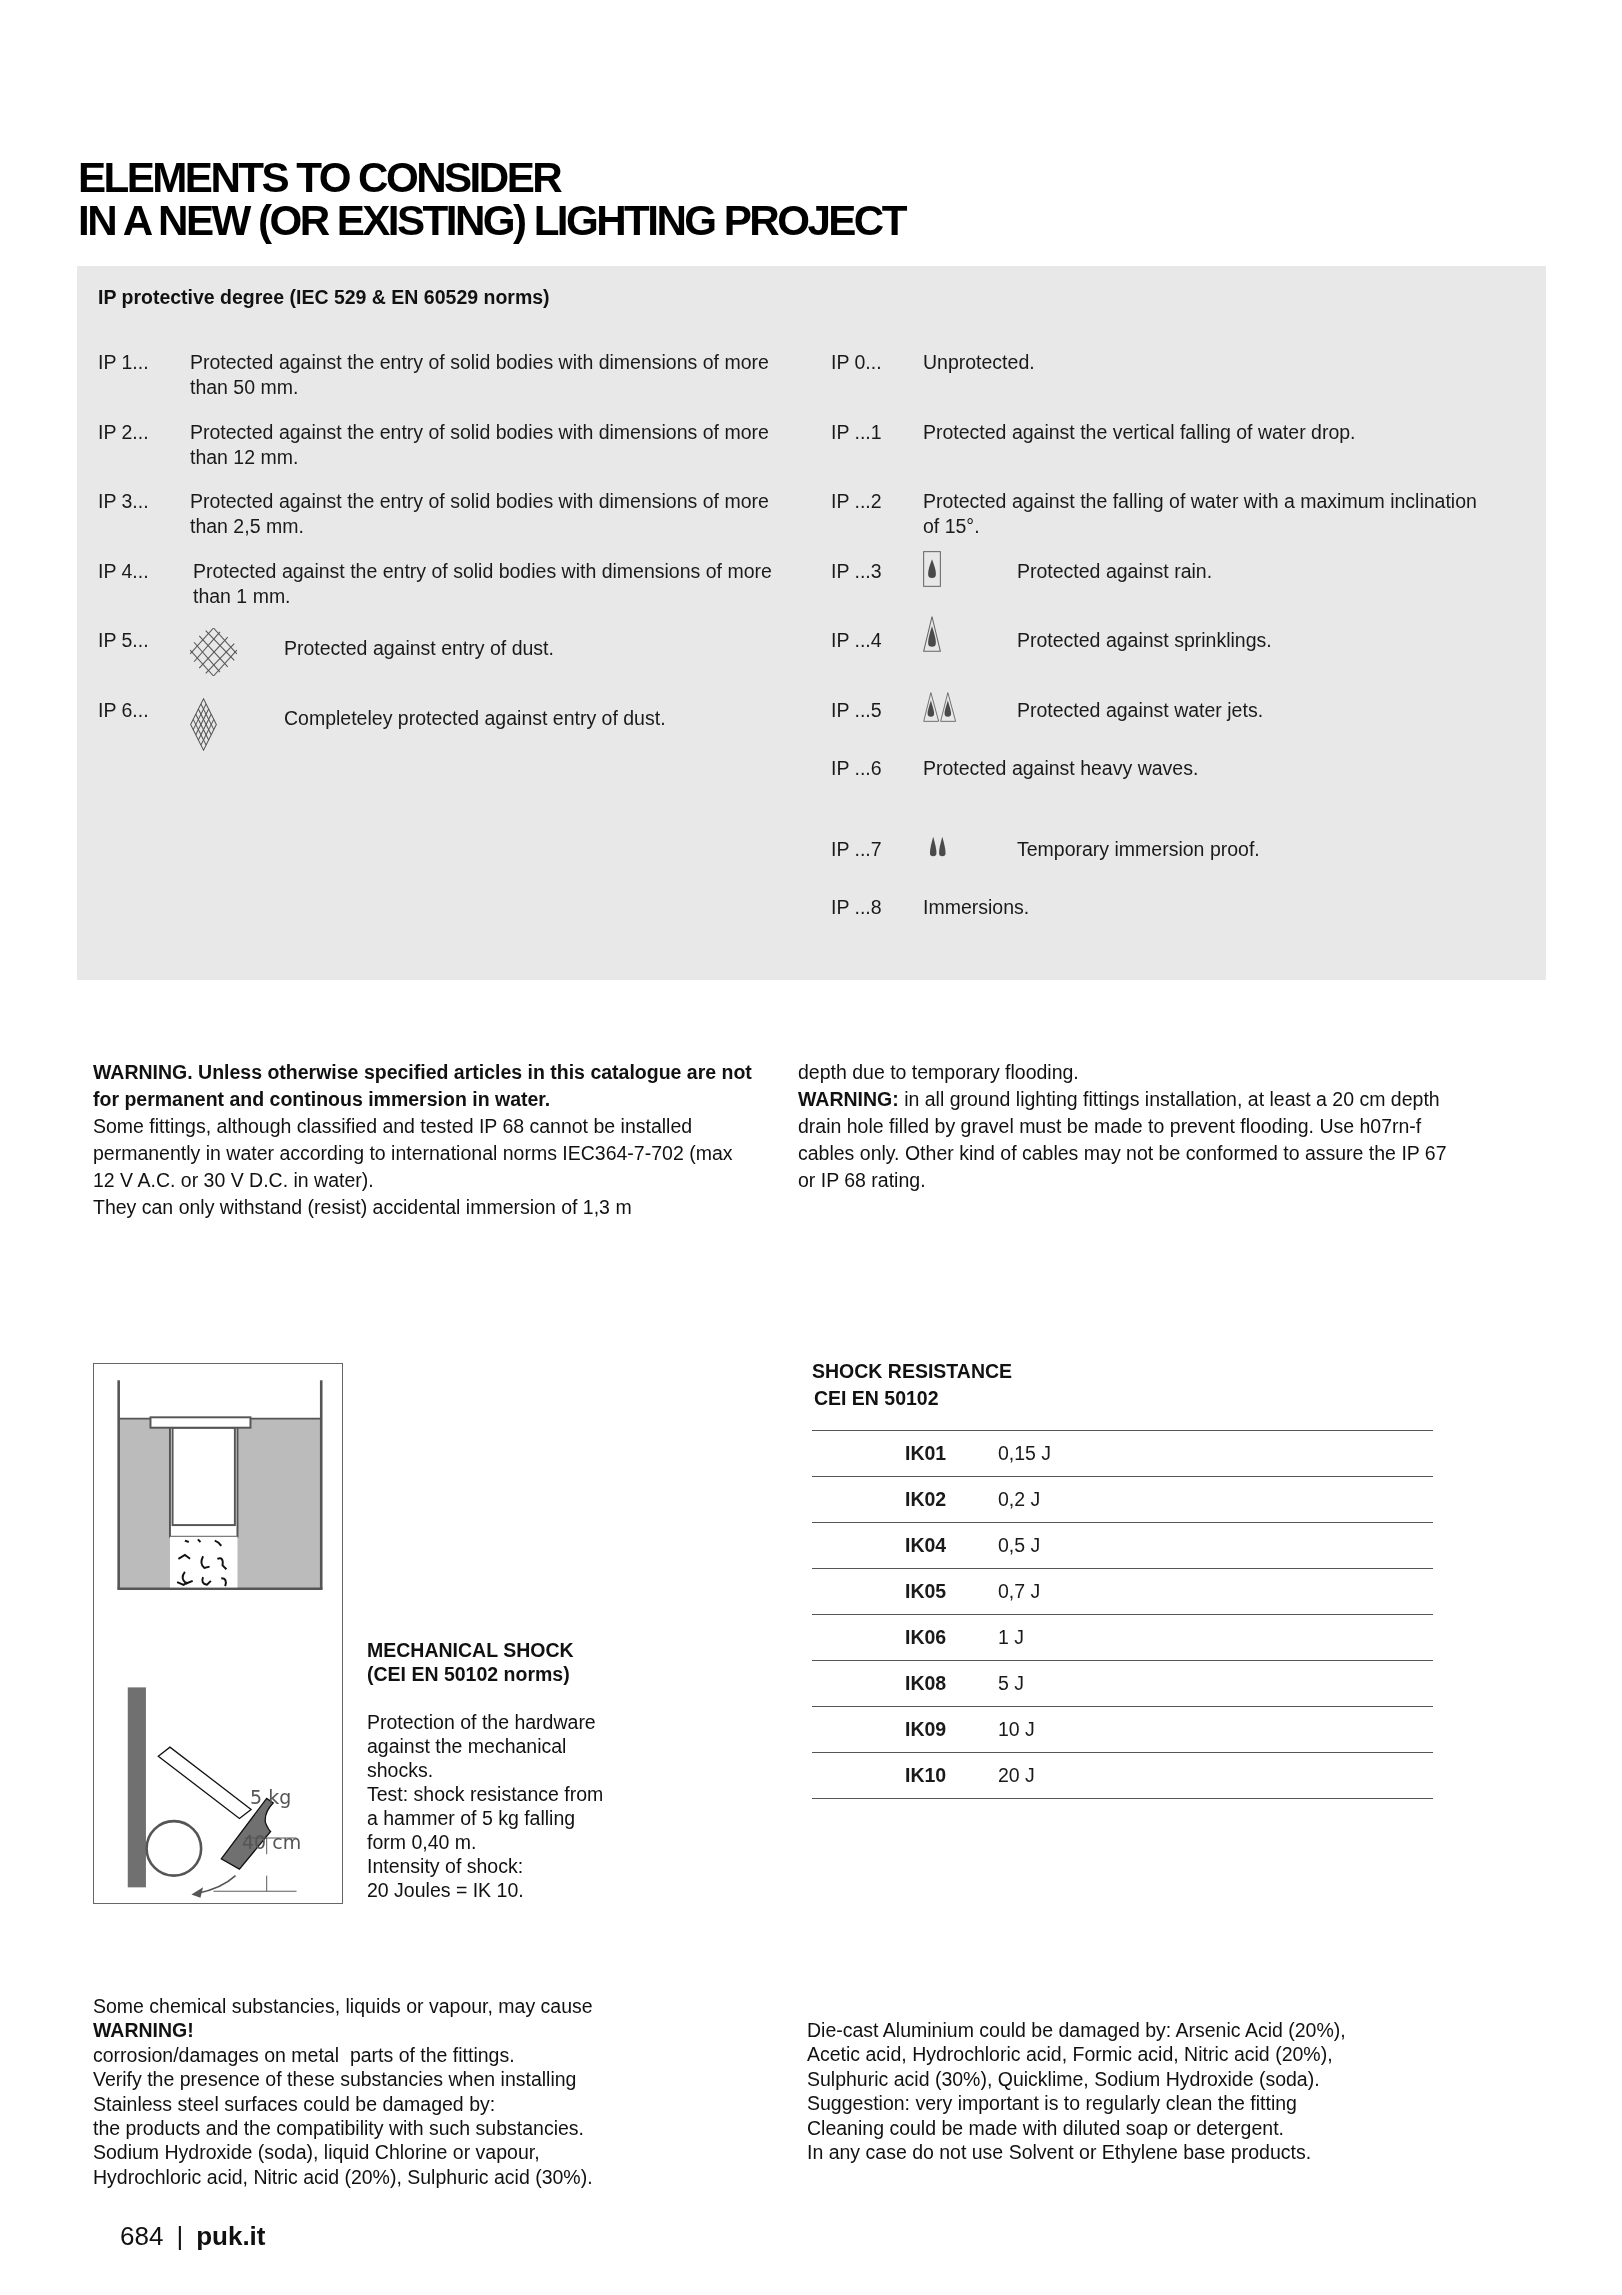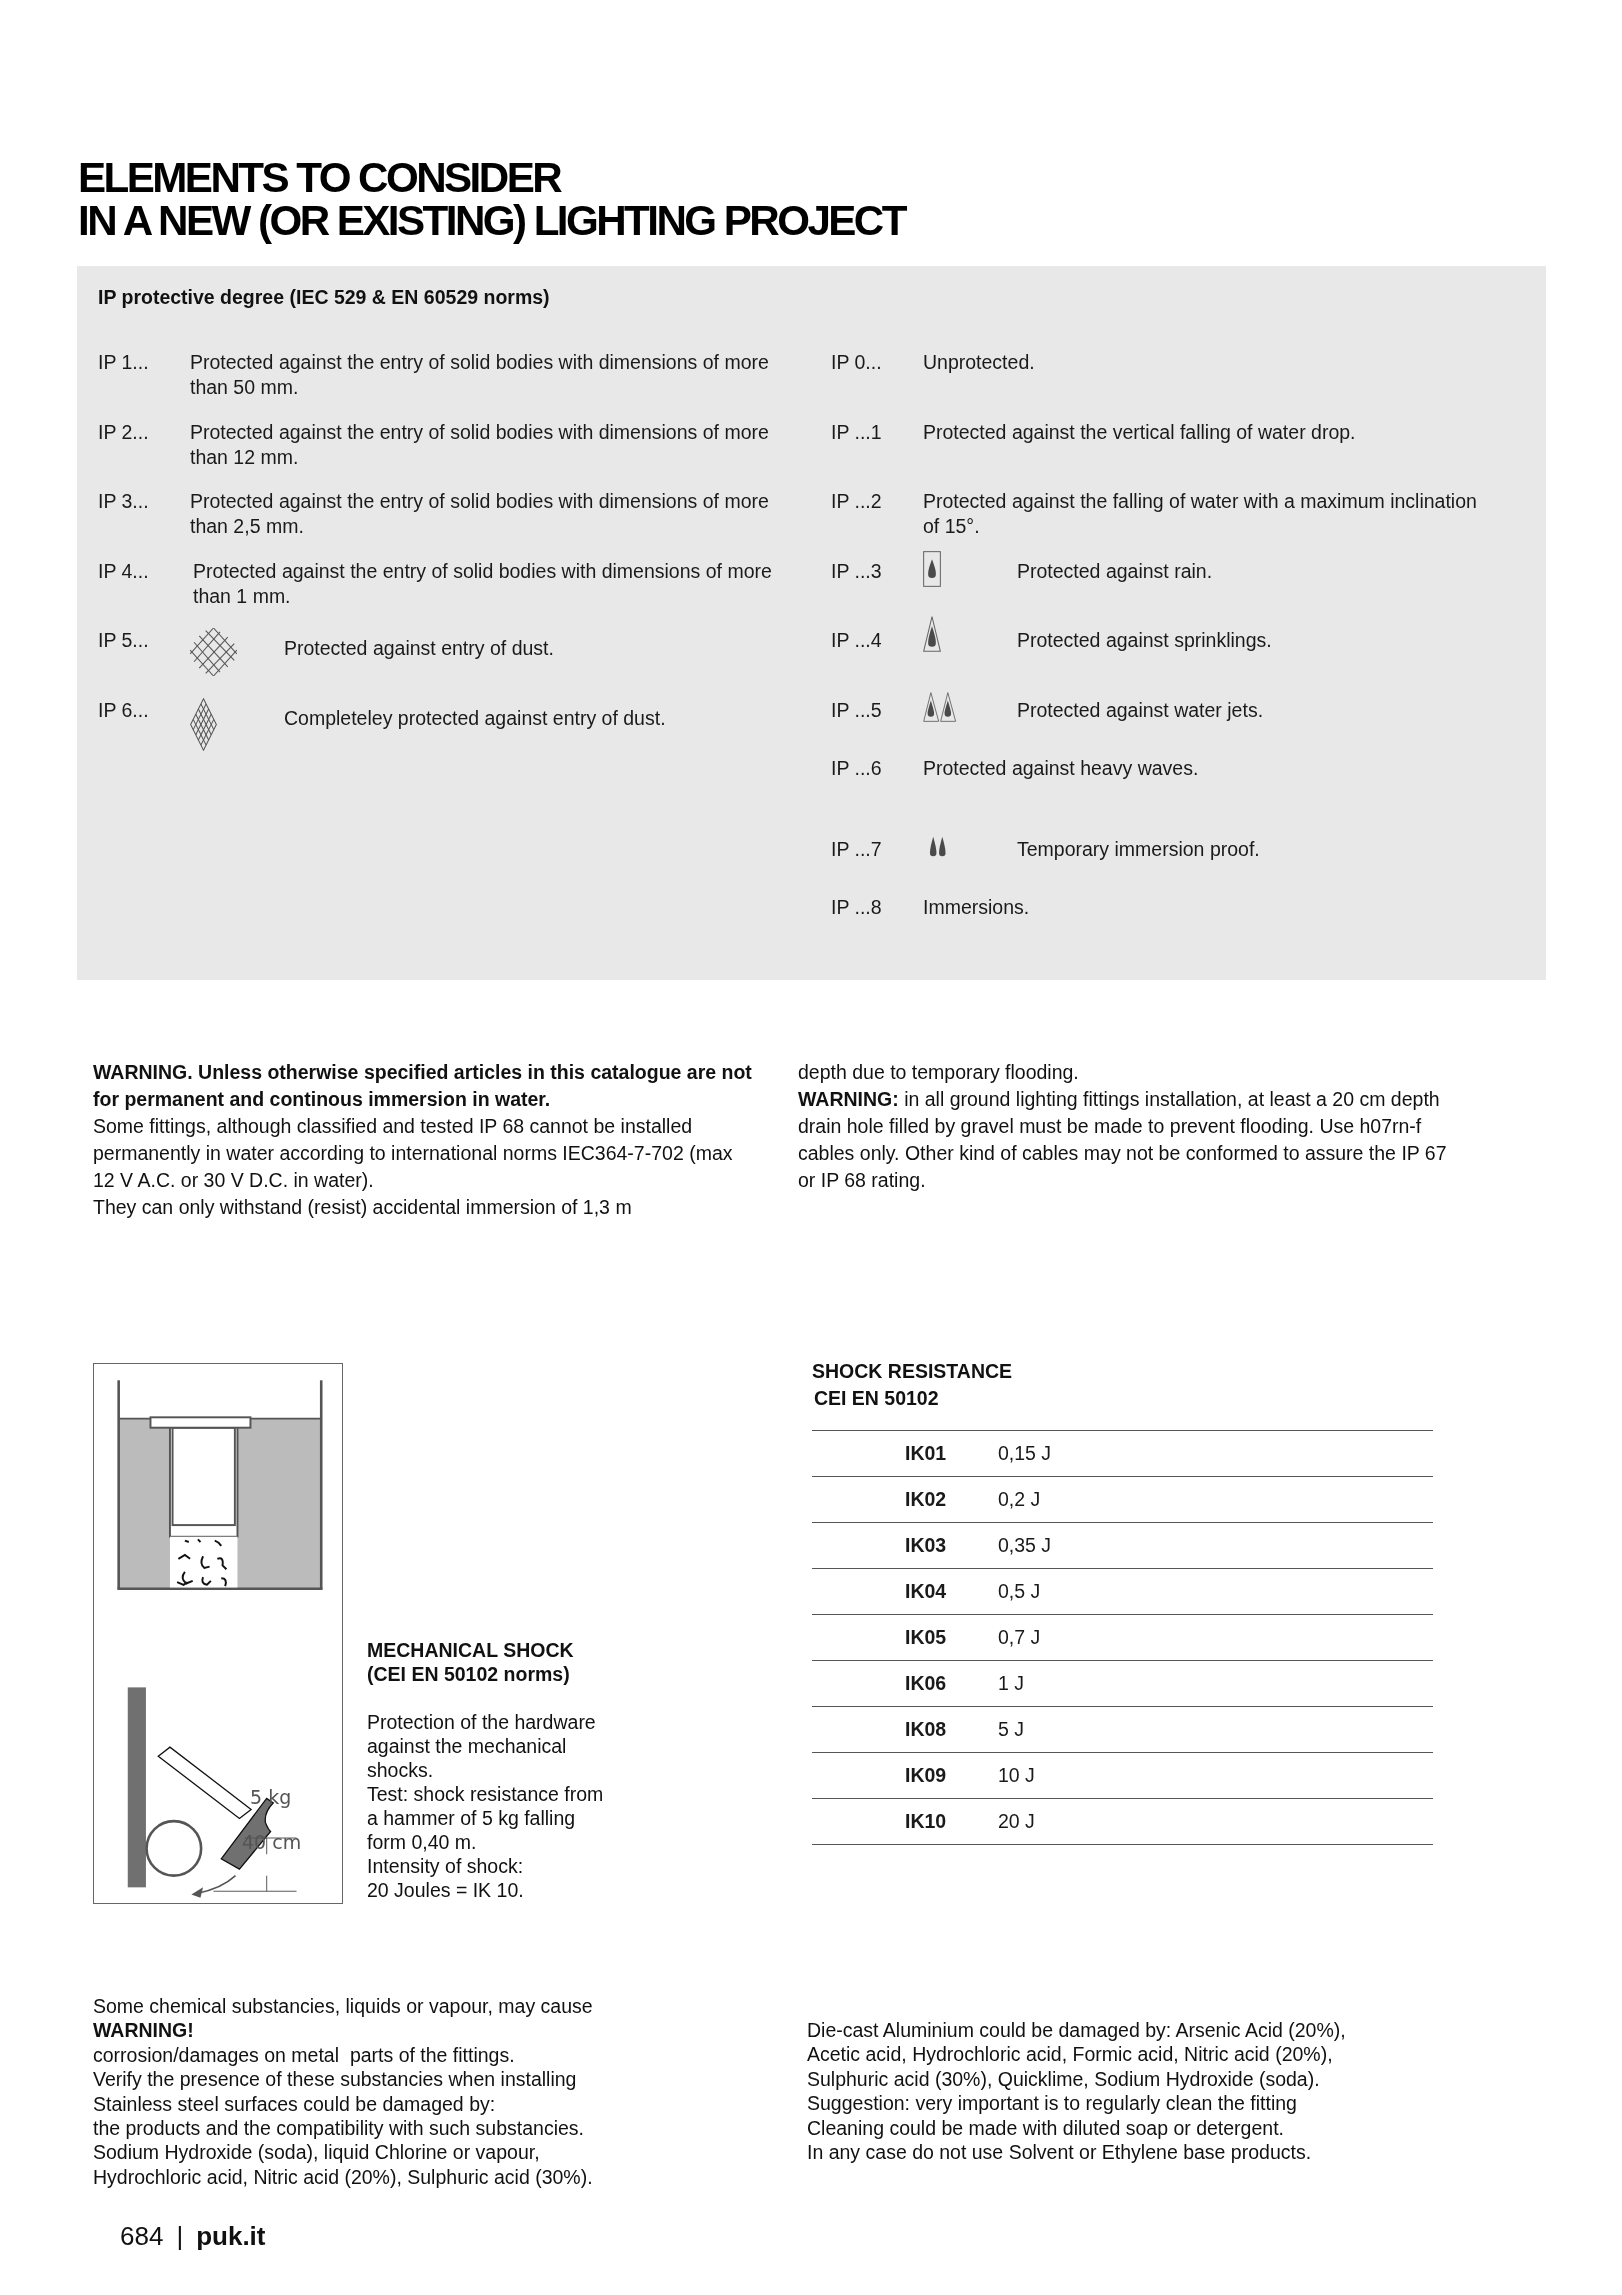--- a/index.html
+++ b/index.html
@@ -267,24 +267,20 @@
   <tbody>
       <tr>
         <td class="code">IK01</td>
         <td class="val">0,15 J</td>
       </tr>
   <tr>
         <td class="code">IK02</td>
         <td class="val">0,2 J</td>
       </tr>
   <tr>
-        <td class="code">IK03</td>
-        <td class="val">0,35 J</td>
-      </tr>
-  <tr>
         <td class="code">IK04</td>
         <td class="val">0,5 J</td>
       </tr>
   <tr>
         <td class="code">IK05</td>
         <td class="val">0,7 J</td>
       </tr>
   <tr>
         <td class="code">IK06</td>
         <td class="val">1 J</td>

